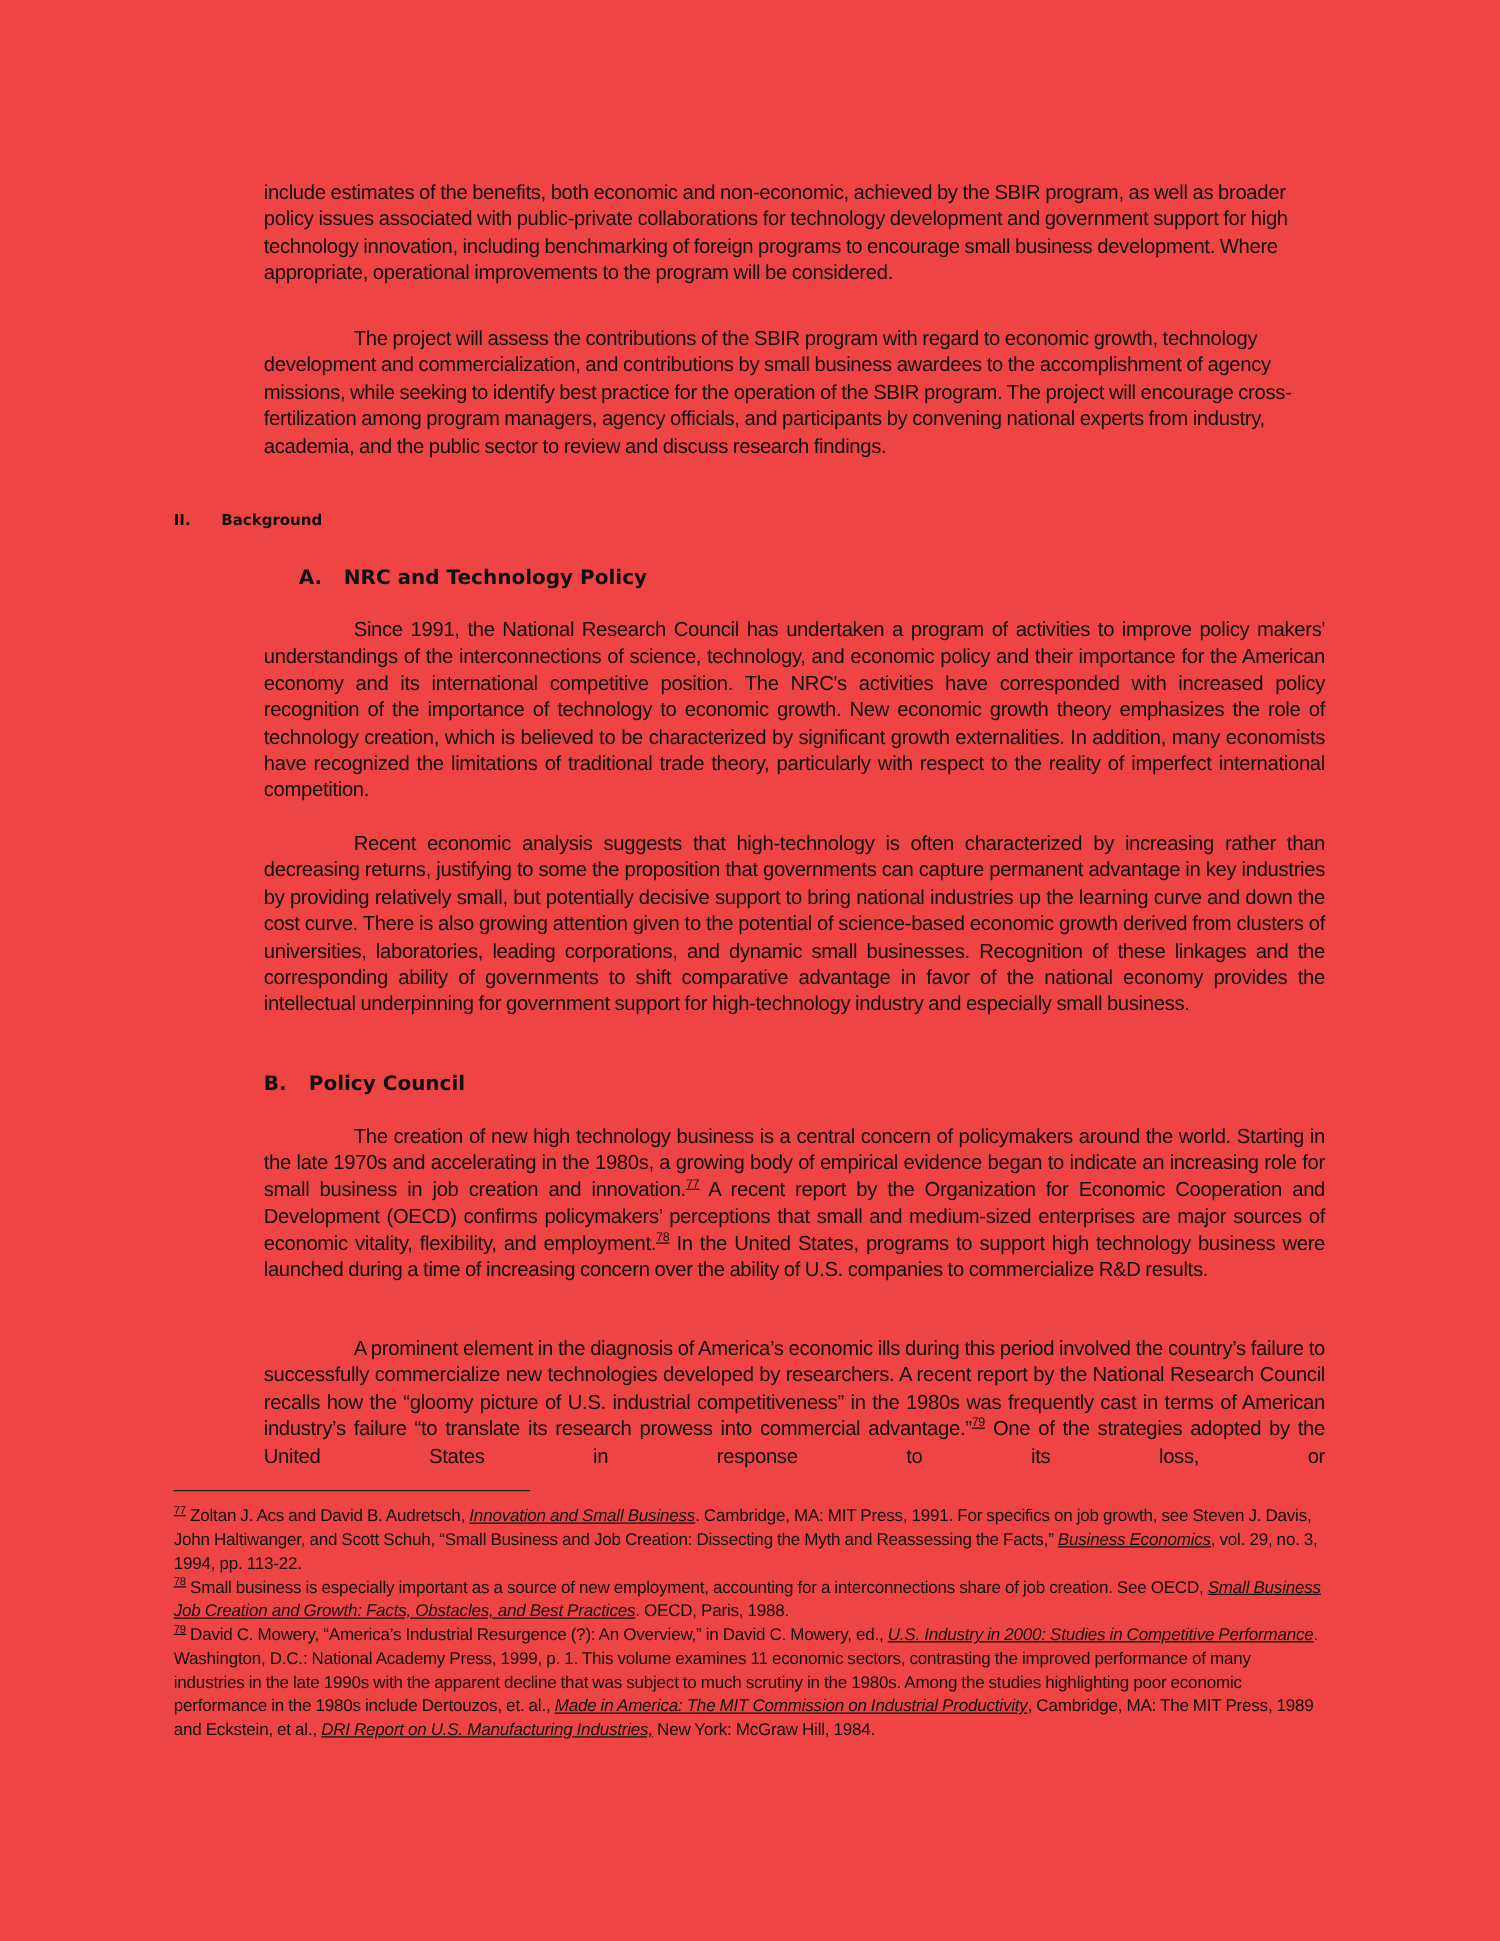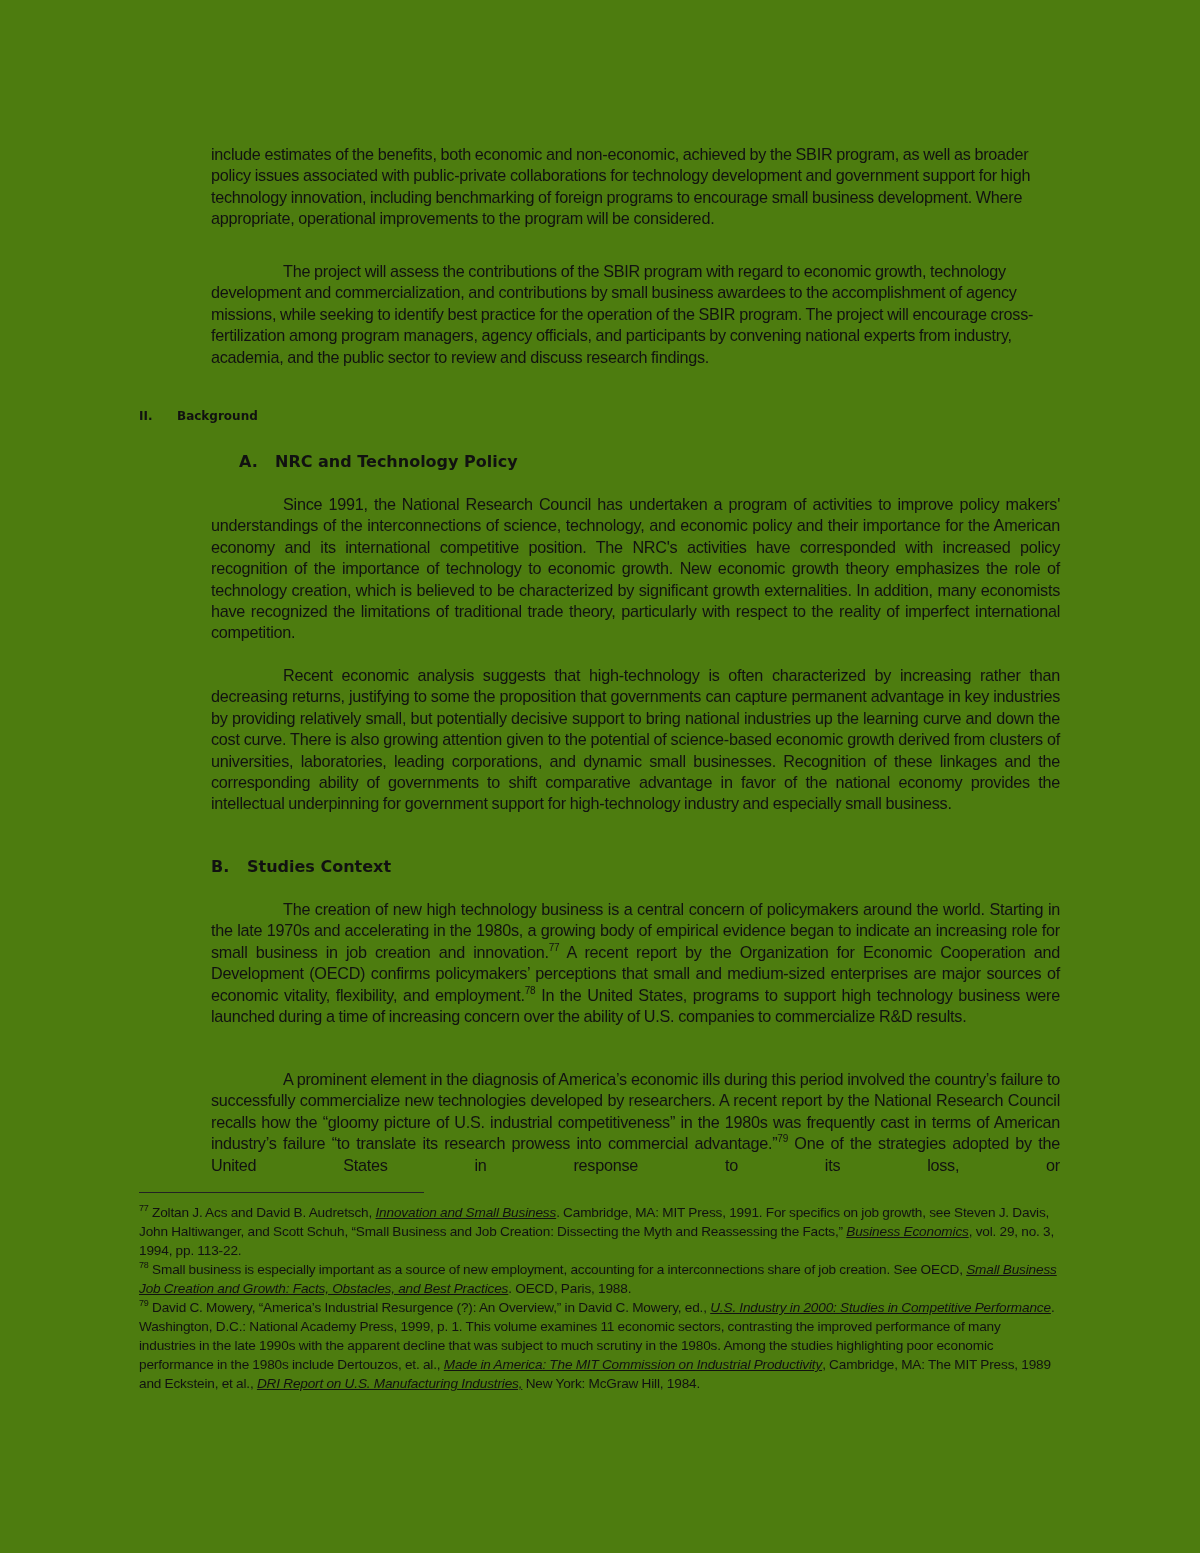--- a/index.html
+++ b/index.html
@@ -1,26 +1,26 @@
 <!DOCTYPE html>
 <html><head>
 <meta charset="utf-8">
 <style>
   html, body { margin: 0; padding: 0; background: #ffffff; }
   body { width: 1200px; height: 1553px; position: relative; overflow: hidden; color: #111; }
-  .page { position: absolute; left: 0; top: 0; width: 1200px; height: 1553px; background: #4d7c0f; }
+  .page { position: absolute; left: 0; top: 0; width: 1200px; height: 1553px; background: #ef4444; }
   .body-text { font-family: "Liberation Sans", sans-serif; font-size: 16.2px; line-height: 21.4px; letter-spacing: -0.25px; word-spacing: -0.4px; }
   .block { position: absolute; left: 211px; width: 849px; margin: 0; }
   .justify { text-align: justify; text-align-last: left; }
   .indent { text-indent: 72px; }
   .h1 { position: absolute; left: 139px; top: 409px; font-family: "DejaVu Sans", sans-serif; font-weight: bold; font-size: 12px; letter-spacing: 0px; }
   .h1 .num { display: inline-block; width: 38px; }
   .h2 { position: absolute; left: 211px; font-family: "DejaVu Sans", sans-serif; font-weight: bold; font-size: 16px; }
   .h2 .num { display: inline-block; width: 36px; }
-  sup { font-size: 10px; line-height: 0; vertical-align: 7px; }
+  sup { font-size: 10px; line-height: 0; vertical-align: 7px; text-decoration: underline; }
   .rule { position: absolute; left: 139px; top: 1192px; width: 285px; height: 1px; background: #222; }
   .fn-area { position: absolute; left: 139px; top: 1203px; width: 920px; font-family: "Liberation Sans", sans-serif; font-size: 13.6px; line-height: 19px; letter-spacing: -0.15px; word-spacing: -0.3px; }
   .fn { margin: 0; }
   .fn sup { font-size: 9px; vertical-align: 6px; }
   .page-num { position: absolute; left: 0; width: 1200px; top: 1452px; text-align: center; font-family: "Liberation Serif", serif; font-size: 24px; }
   i { font-style: italic; text-decoration: underline; }
 </style>
 </head>
 <body>
 
@@ -33,21 +33,21 @@
     <span class="num">II.</span><span>Background</span>
   </div>
 
   <div class="h2" style="top:452px;margin-left:28px;">
     <span class="num">A.</span><span>NRC and Technology Policy</span>
   </div>
   <p class="block body-text justify indent" style="top:494px;">Since 1991, the National Research Council has undertaken a program of activities to improve policy makers' understandings of the interconnections of science, technology, and economic policy and their importance for the American economy and its international competitive position.  The NRC's activities have corresponded with increased policy recognition of the importance of technology to economic growth.  New economic growth theory emphasizes the role of technology creation, which is believed to be characterized by significant growth externalities.  In addition, many economists have recognized the limitations of traditional trade theory, particularly with respect to the reality of imperfect international competition.</p>
   <p class="block body-text justify indent" style="top:665px;">Recent economic analysis suggests that high-technology is often characterized by increasing rather than decreasing returns, justifying to some the proposition that governments can capture permanent advantage in key industries by providing relatively small, but potentially decisive support to bring national industries up the learning curve and down the cost curve.  There is also growing attention given to the potential of science-based economic growth derived from clusters of universities, laboratories, leading corporations, and dynamic small businesses.  Recognition of these linkages and the corresponding ability of governments to shift comparative advantage in favor of the national economy provides the intellectual underpinning for government support for high-technology industry and especially small business.</p>
 
   <div class="h2" style="top:857px;">
-    <span class="num">B.</span><span>Studies Context</span>
+    <span class="num">B.</span><span>Policy Council</span>
   </div>
   <p class="block body-text justify indent" style="top:899px;"><span>The creation of new high technology business is a central concern of policymakers around the world.  Starting in the late 1970s and accelerating in the 1980s, a growing body of empirical evidence began to indicate an increasing role for small business in job creation and innovation.</span><sup>77</sup><span>  A recent report by the Organization for Economic Cooperation and Development (OECD) confirms policymakers’ perceptions that small and medium-sized enterprises are major sources of economic vitality, flexibility, and employment.</span><sup>78</sup><span> In the United States, programs to support high technology business were launched during a time of increasing concern over the ability of U.S. companies to commercialize R&amp;D results.</span></p>
   <p class="block body-text justify indent" style="top:1069px; text-align-last: justify;"><span>A prominent element in the diagnosis of America’s economic ills during this period involved the country’s failure to successfully commercialize new technologies developed by researchers.  A recent report by the National Research Council recalls how the “gloomy picture of U.S. industrial competitiveness” in the 1980s was frequently cast in terms of American industry’s failure “to translate its research prowess into commercial advantage.”</span><sup>79</sup><span>  One of the strategies adopted by the United States in response to its loss, or</span></p>
 
   <div class="rule"></div>
 
   <div class="fn-area">
     <p class="fn"><sup>77</sup><span><span> Zoltan J. Acs and David B. Audretsch, </span><i>Innovation and Small Business</i><span>.  Cambridge, MA: MIT Press, 1991. For specifics on job growth, see Steven J. Davis, John Haltiwanger, and Scott Schuh, “Small Business and Job Creation: Dissecting the Myth and Reassessing the Facts,” </span><i>Business Economics</i><span>, vol. 29, no. 3, 1994, pp. 113-22.</span></span></p>
     <p class="fn"><sup>78</sup><span><span> Small business is especially important as a source of new employment, accounting for a interconnections share of job creation.  See OECD, </span><i>Small Business Job Creation and Growth: Facts, Obstacles, and Best Practices</i><span>. OECD, Paris, 1988.</span></span></p>
     <p class="fn"><sup>79</sup><span><span> David C. Mowery, “America’s Industrial Resurgence (?): An Overview,” in David C. Mowery, ed., </span><i>U.S. Industry in 2000: Studies in Competitive Performance</i><span>. Washington, D.C.: National Academy Press, 1999, p. 1.  This volume examines 11 economic sectors, contrasting the improved performance of many industries in the late 1990s with the apparent decline that was subject to much scrutiny in the 1980s.  Among the studies highlighting poor economic performance in the 1980s include Dertouzos, et. al., </span><i>Made in America: The MIT Commission on Industrial Productivity</i><span>, Cambridge, MA: The MIT Press, 1989 and Eckstein, et al., </span><i>DRI Report on U.S. Manufacturing Industries,</i><span> New York: McGraw Hill, 1984.</span></span></p>

